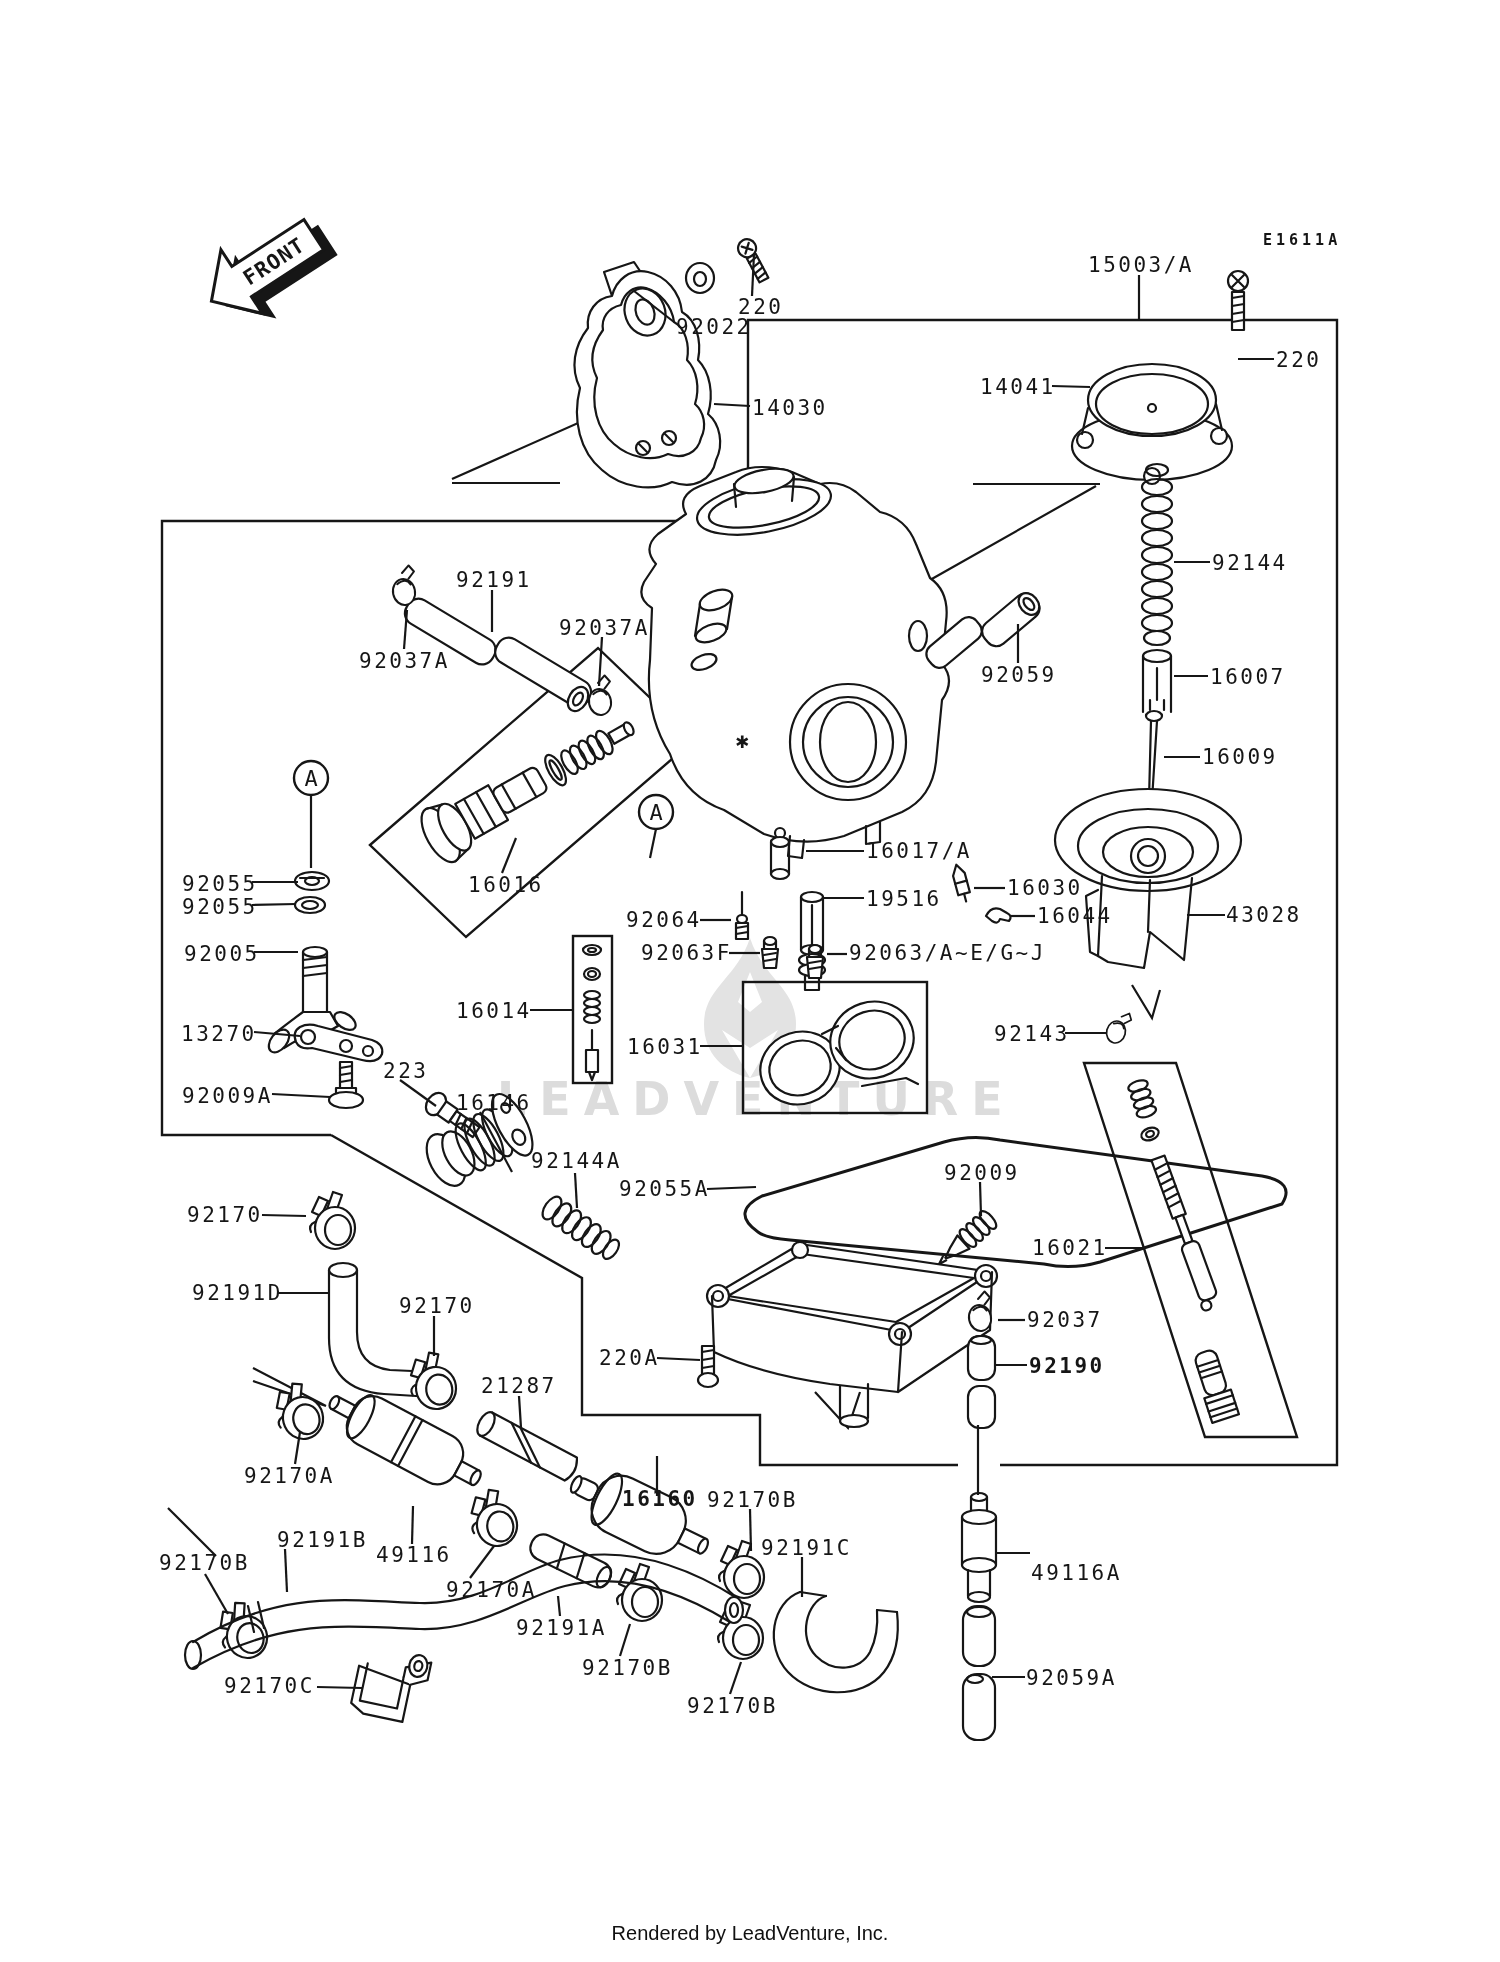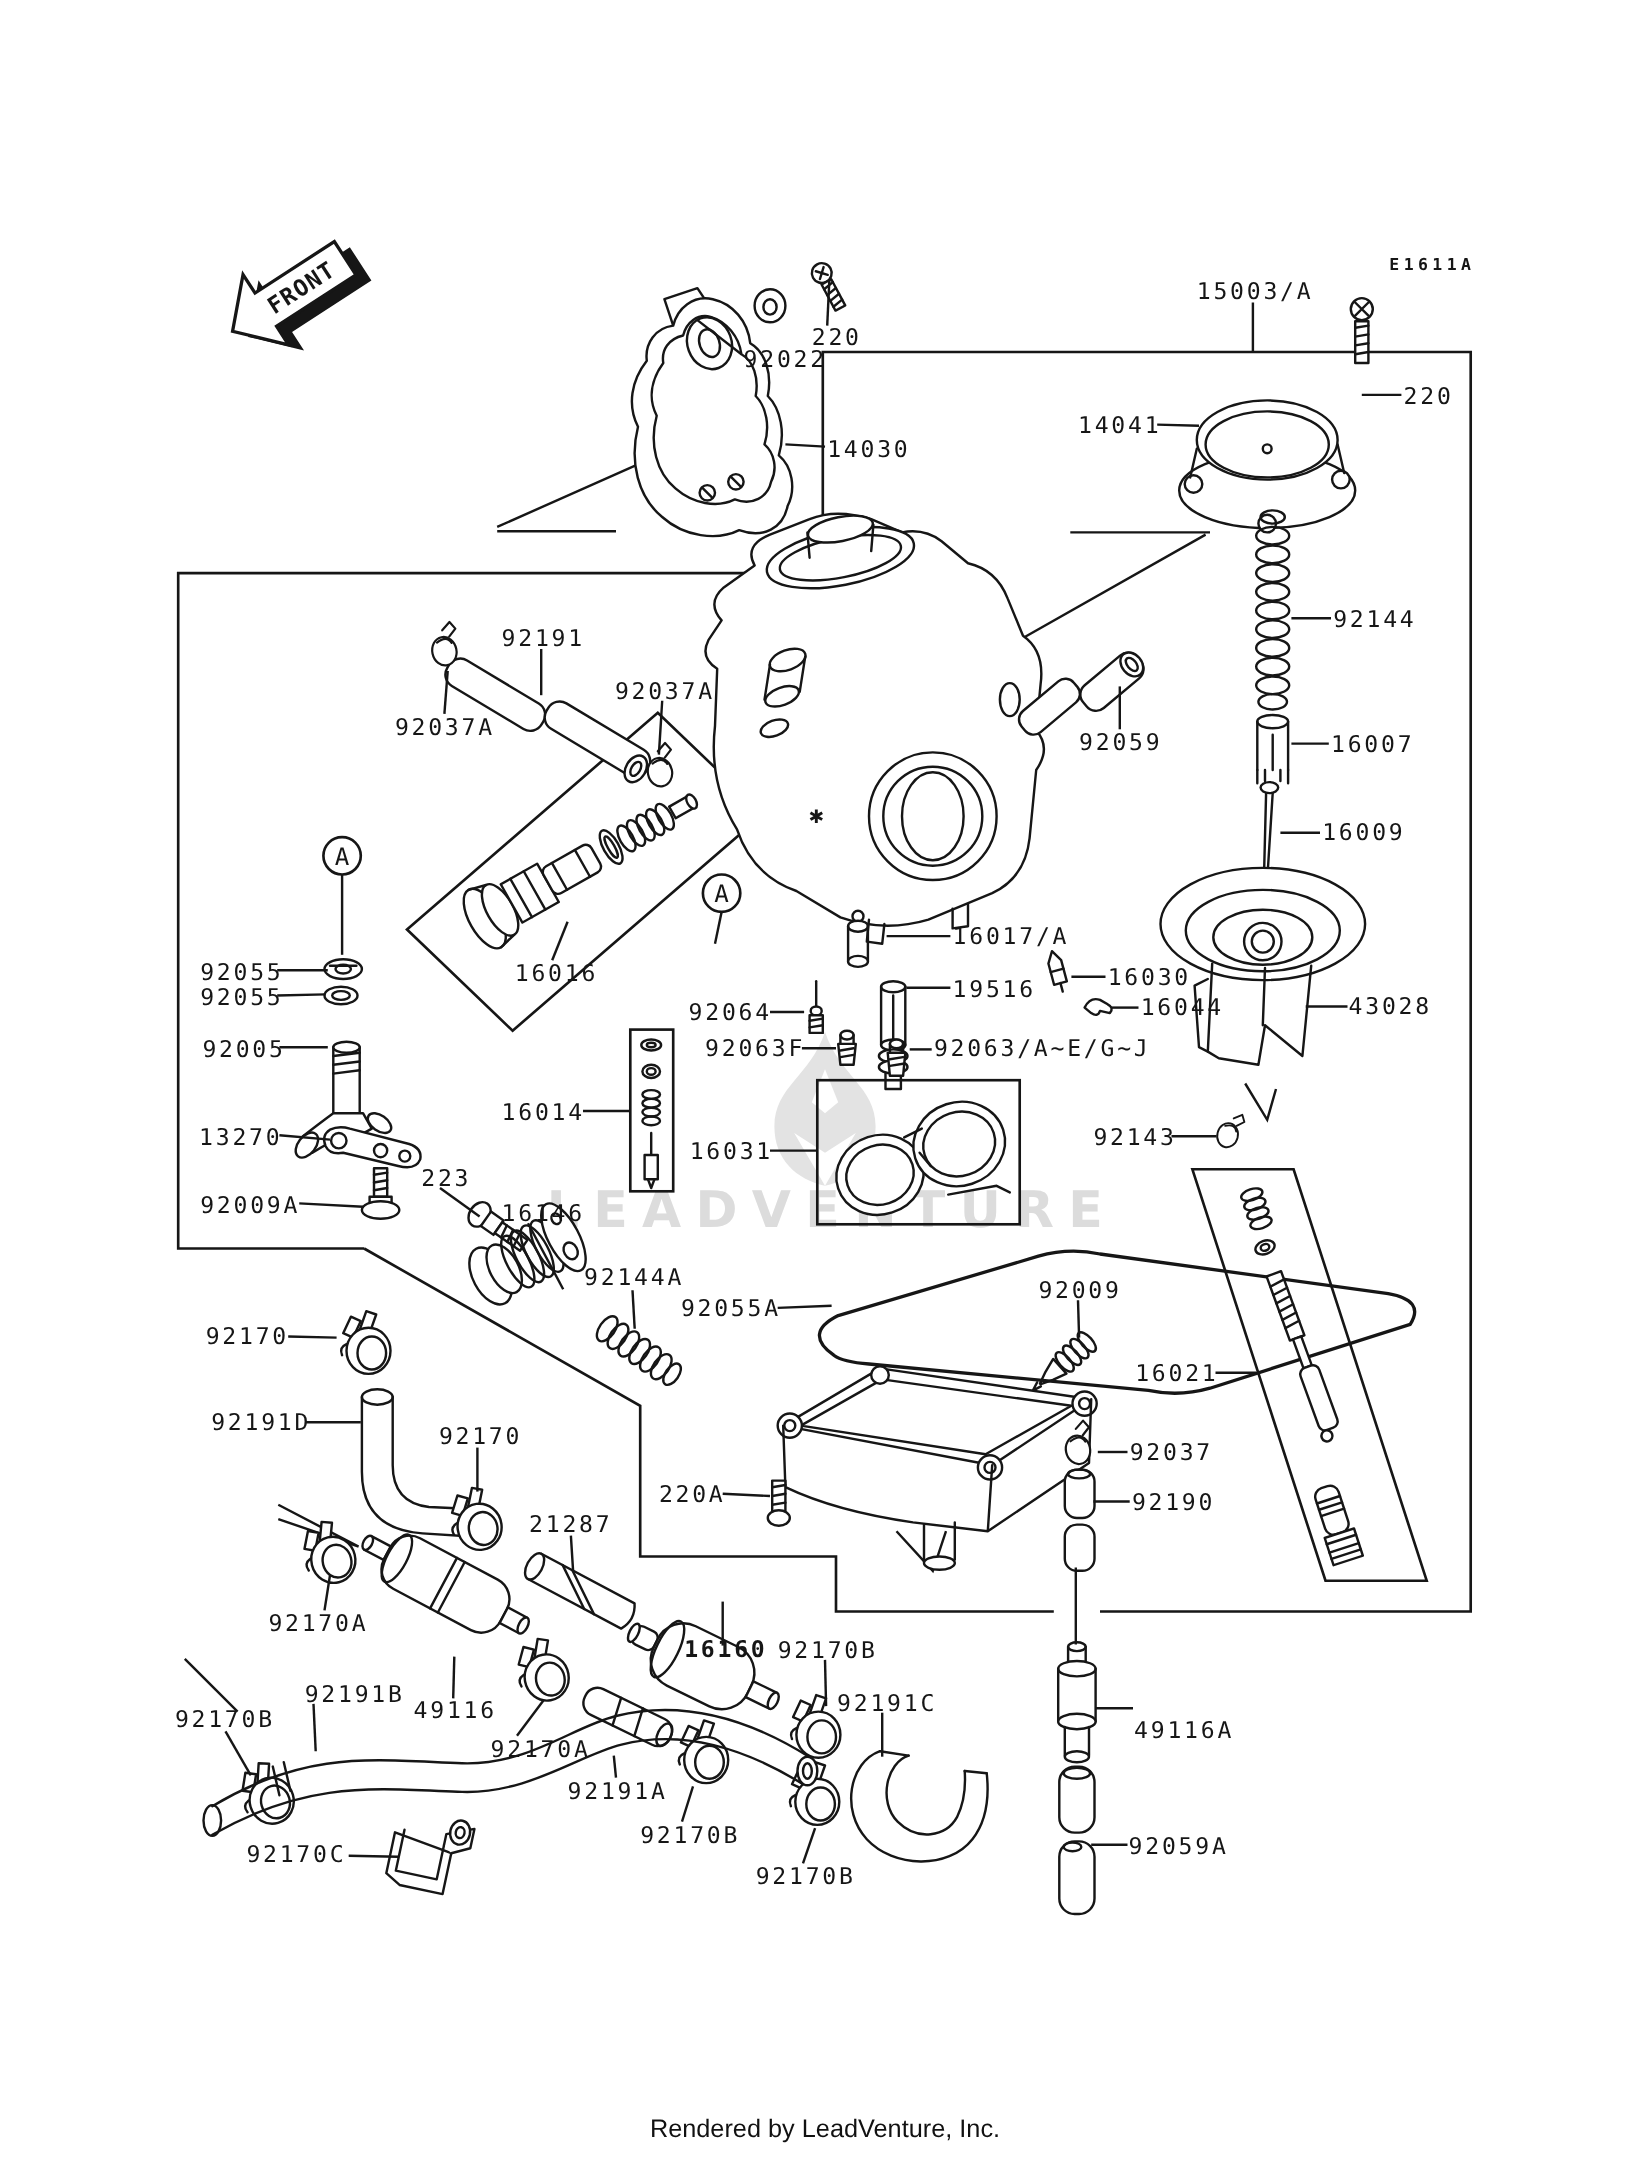--- a/index.html
+++ b/index.html
@@ -7,21 +7,21 @@
          font-family:"DejaVu Sans Mono",monospace;}
   #watermark-text{position:absolute;left:497px;top:1072px;font-family:"DejaVu Sans",sans-serif;
          font-weight:bold;font-size:46px;letter-spacing:13px;color:#dcdcdc;z-index:1;}
   #diagram-svg{position:absolute;left:0;top:0;z-index:2;}
   #labels-layer{position:absolute;left:0;top:0;width:100%;height:100%;z-index:3;}
   .plabel{position:absolute;font:21px "DejaVu Sans Mono",monospace;letter-spacing:2.5px;
           color:#161616;white-space:nowrap;line-height:1;cursor:pointer;}
   #plate-code{position:absolute;left:1263px;top:231px;font:bold 15px "DejaVu Sans Mono",monospace;
           letter-spacing:4px;color:#161616;z-index:3;}
   #footer-credit{position:absolute;left:0;top:1922px;width:100%;text-align:center;
-          font-family:"Liberation Sans",sans-serif;font-size:23px;color:#111;z-index:3;}
+          font-family:"Liberation Sans",sans-serif;font-size:20px;color:#111;z-index:3;}
 </style>
 </head>
 <body>
 
 <div id="stage">
 
   <div id="watermark-text">LEADVENTURE</div>
 
   <svg id="diagram-svg" width="1500" height="1962" viewBox="0 0 1500 1962">
     <defs>
@@ -585,21 +585,21 @@
       <div class="plabel" style="left: 866px; top: 889px;">19516</div>
       <div class="plabel" style="left: 1007px; top: 878px;">16030</div>
       <div class="plabel" style="left: 1037px; top: 906px;">16044</div>
       <div class="plabel" style="left: 849px; top: 943px;">92063/A~E/G~J</div>
       <div class="plabel" style="left: 1226px; top: 905px;">43028</div>
       <div class="plabel" style="left: 627px; top: 1037px;">16031</div>
       <div class="plabel" style="left: 994px; top: 1024px;">92143</div>
       <div class="plabel" style="left: 944px; top: 1163px;">92009</div>
       <div class="plabel" style="left: 1032px; top: 1238px;">16021</div>
       <div class="plabel" style="left: 1027px; top: 1310px;">92037</div>
-      <div class="plabel" style="left: 1029px; top: 1356px;">92190</div>
+      <div class="plabel" style="left: 1029px; top: 1356px; font-weight: bold;">92190</div>
       <div class="plabel" style="left: 531px; top: 1151px;">92144A</div>
       <div class="plabel" style="left: 619px; top: 1179px;">92055A</div>
       <div class="plabel" style="left: 187px; top: 1205px;">92170</div>
       <div class="plabel" style="left: 192px; top: 1283px;">92191D</div>
       <div class="plabel" style="left: 399px; top: 1296px;">92170</div>
       <div class="plabel" style="left: 599px; top: 1348px;">220A</div>
       <div class="plabel" style="left: 481px; top: 1376px;">21287</div>
       <div class="plabel" style="left: 622px; top: 1489px; font-weight: bold;">16160</div>
       <div class="plabel" style="left: 707px; top: 1490px;">92170B</div>
       <div class="plabel" style="left: 761px; top: 1538px;">92191C</div>

